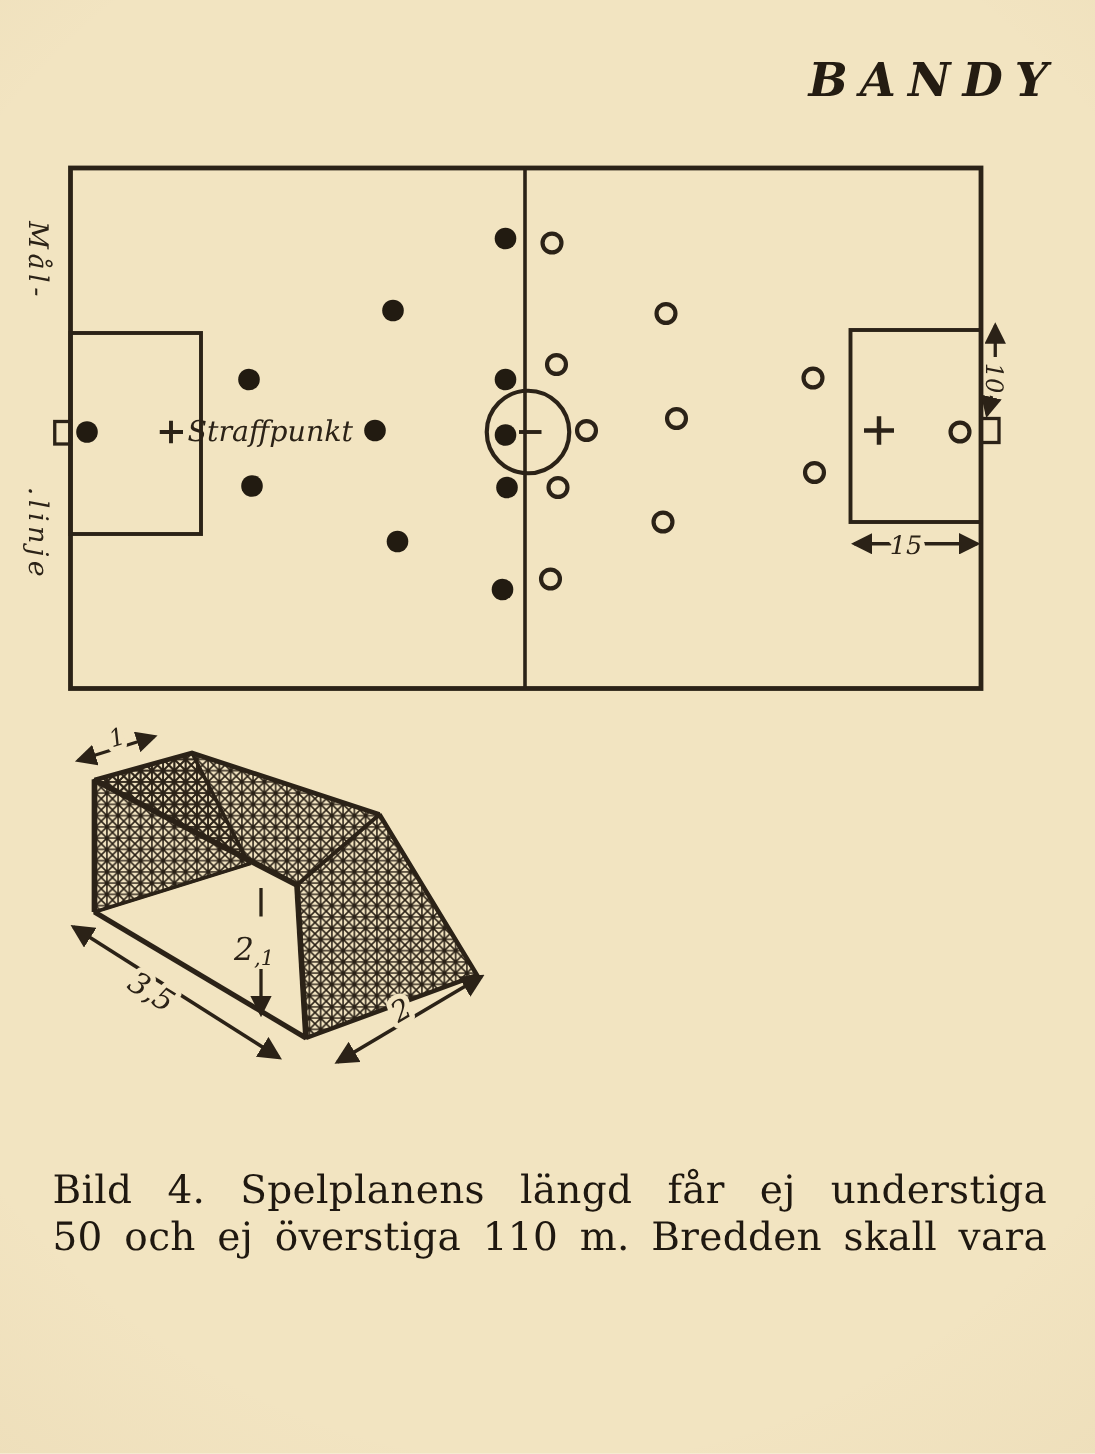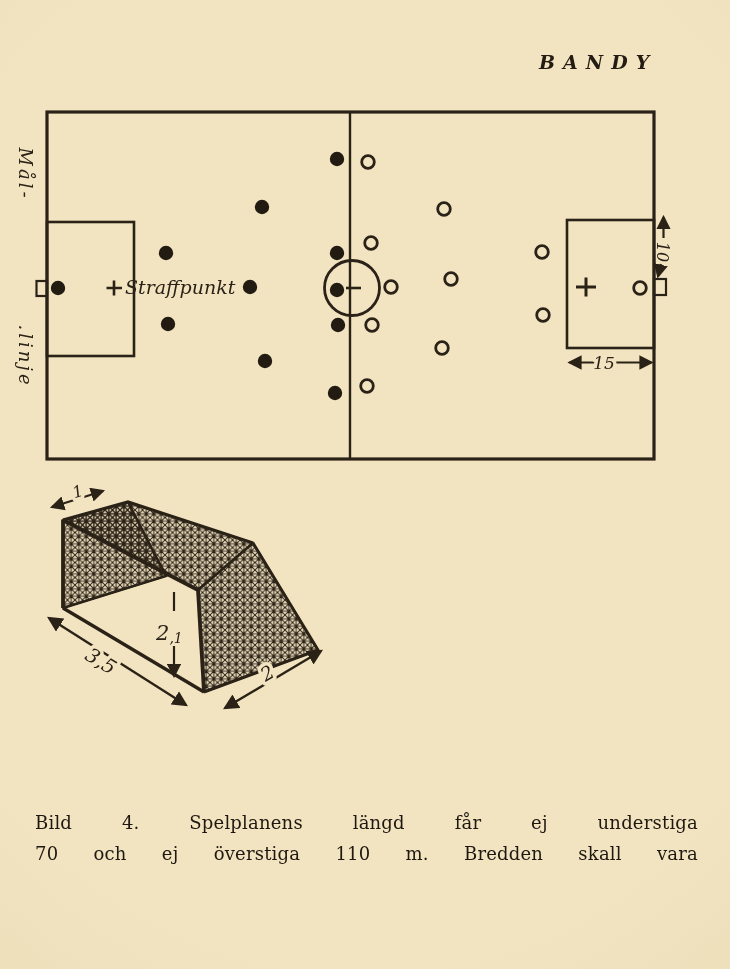--- a/index.html
+++ b/index.html
@@ -11,36 +11,34 @@
     font-family:"DejaVu Serif", serif;
     color:#241c12;
   }
   .vignette{
     position:absolute;inset:0;pointer-events:none;
     background:radial-gradient(120% 100% at 50% 45%, rgba(0,0,0,0) 55%, rgba(150,110,50,0.13) 100%);
   }
   .header{
     position:absolute;top:36px;left:539px;
     font-style:italic;font-weight:bold;
-    font-size:19px;letter-spacing:8px;
+    font-size:31px;letter-spacing:8px;
     color:#241c12;
-    margin-top:15px;
   }
   svg{position:absolute;top:0;left:0;}
   .ink-line{stroke:#2b2217;fill:none;}
   .dot-filled{fill:#221b11;stroke:none;}
   .dot-hollow{fill:#f2e4c1;stroke:#2b2217;stroke-width:2.8;}
   .hand{font-family:"DejaVu Serif", serif;font-style:italic;fill:#2b2217;}
   .halo{paint-order:stroke;stroke:#f2e4c1;stroke-width:7px;stroke-linejoin:round;}
   .net{stroke:#2b2217;stroke-width:1.05;}
   .caption{
     position:absolute;left:35px;top:779px;width:663px;
-    font-size:18px;line-height:31px;letter-spacing:0.2px;
+    font-size:26px;line-height:31px;letter-spacing:0.2px;
     color:#1f1810;
-    margin-top:28px;
   }
   .caption .cap-line{
     height:31px;white-space:normal;
     text-align:justify;text-align-last:justify;
   }
   .caption .cap-line.last{text-align-last:left;}
 </style>
 </head>
 <body>
 
@@ -153,15 +151,15 @@
 
       <g>
         <line class="ink-line" x1="225" y1="708" x2="321" y2="651" stroke-width="2.4" marker-start="url(#ah)" marker-end="url(#ah)"></line>
         <text class="hand halo" x="267" y="680" font-size="19" text-anchor="middle" transform="rotate(-31 267 673)">2</text>
       </g>
     </g>
   </svg>
 
   <div class="caption">
     <div class="cap-line">Bild 4. Spelplanens längd får ej understiga</div>
-    <div class="cap-line">70 och ej överstiga 110 m. Bredden skall vara</div>
+    <div class="cap-line">50 och ej överstiga 110 m. Bredden skall vara</div>
   </div>
 </div>
 
 </body></html>

